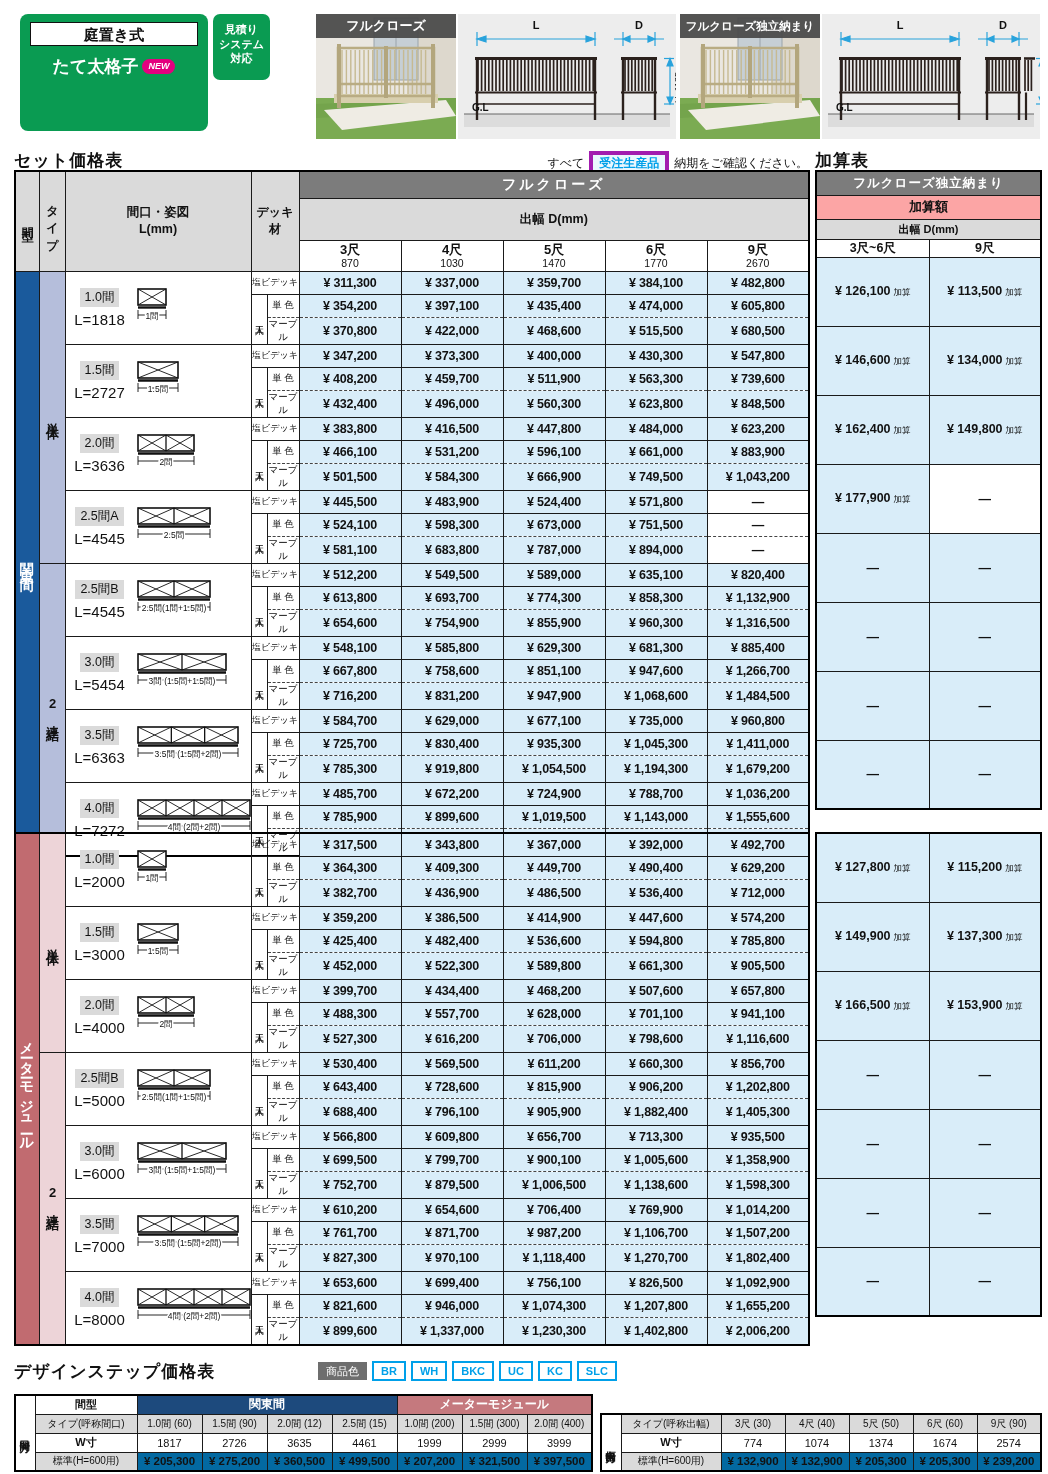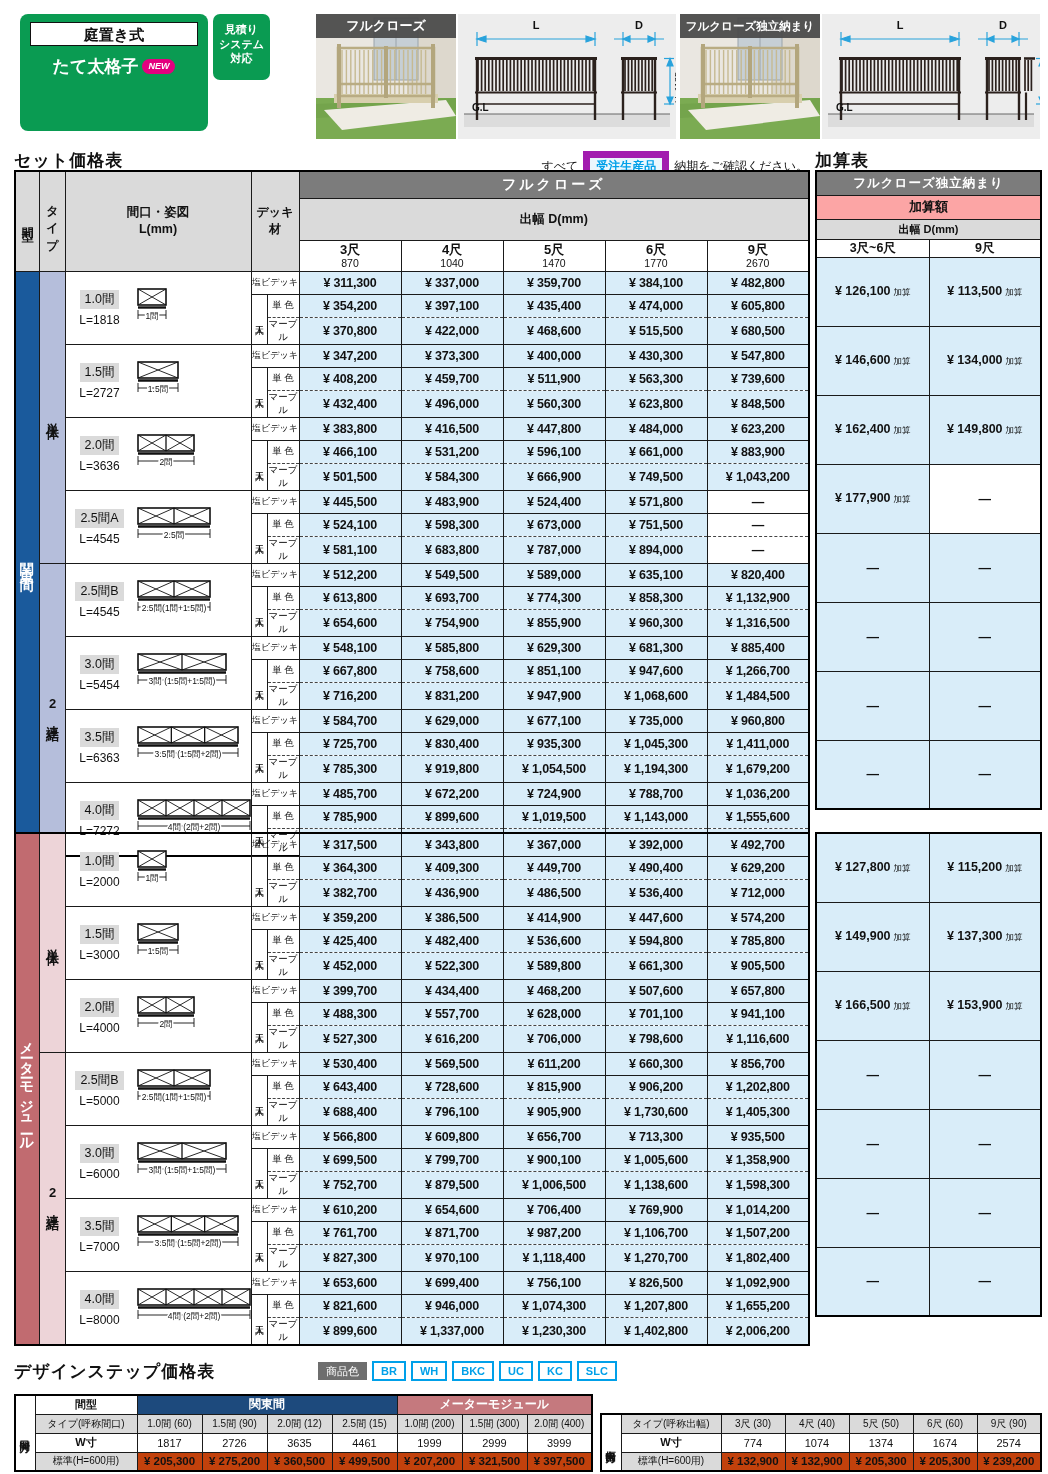--- a/index.html
+++ b/index.html
@@ -21,21 +21,21 @@
   .photo{position:absolute;top:14px;width:140px;height:125px;overflow:hidden;background:#eae7e1;}
   .photo-label{position:absolute;left:0;top:0;right:0;height:24px;background:rgba(72,72,72,.93);color:#fff;
                font-weight:bold;font-size:13px;text-align:center;line-height:24px;z-index:2;}
   .photo2 .photo-label{font-size:11.5px;}
   .diagram{position:absolute;top:14px;width:218px;height:125px;background:#ededed;}
 
   
   .sec-title{position:absolute;font-size:17px;font-weight:bold;letter-spacing:1px;}
   .note{position:absolute;left:408px;top:151px;width:400px;display:flex;justify-content:flex-end;
         align-items:center;gap:5px;font-size:12px;}
-  .jyuchuu{border:7px solid #a21caf;background:#eaf7fd;color:#00a0e9;font-weight:bold;
+  .jyuchuu{border:4px solid #a21caf;background:#eaf7fd;color:#00a0e9;font-weight:bold;
            padding:0 6px;line-height:17px;}
 
   
   table{border-collapse:collapse;table-layout:fixed;}
   th,td{padding:0;}
 
   
   .mt{width:794px;border:2px solid #000;}
   .mt th,.mt td{border:1px solid #1a1a1a;text-align:center;vertical-align:middle;overflow:hidden;}
   .mt tbody tr{height:23px;}
@@ -50,21 +50,21 @@
   .matype{color:#fff;font-weight:bold;font-size:14px;writing-mode:vertical-rl;text-orientation:upright;letter-spacing:8px;}
   .kanto{background:#1a5a9c;}
   .meter{background:#c16b70;letter-spacing:2px;}
   .sectype{font-weight:bold;font-size:13px;writing-mode:vertical-rl;text-orientation:upright;letter-spacing:4px;}
   .kanto2{background:#b5bedb;}
   .meter2{background:#edd4d8;}
   .gcell{padding:1px;}
   .gwrap{display:flex;align-items:center;justify-content:flex-start;gap:6px;padding-left:4px;}
   .gleft{width:58px;text-align:center;flex:none;}
   .gname{background:#dadada;font-size:12.5px;padding:1px 5px;display:inline-block;white-space:nowrap;}
-  .glen{font-size:12px;margin-top:4px;}
+  .glen{font-size:15px;margin-top:4px;}
   .deck{font-size:9px;}
   .wood{writing-mode:vertical-rl;text-orientation:upright;font-size:9px;letter-spacing:0;}
   .sub{font-size:9.5px;}
   .pc{background:#d9edf9;font-size:12.5px;font-weight:bold;letter-spacing:-0.2px;}
   .dashw{background:#fff !important;}
   .rowB td{border-bottom:1px dashed #444;}
   .rowC td{border-top:1px dashed #444;}
   .rowB td.wood{border-bottom:1px solid #1a1a1a;}
 
   
@@ -83,21 +83,21 @@
   .dt{border:2px solid #000;}
   .dt th,.dt td{border:1px solid #1a1a1a;text-align:center;vertical-align:middle;overflow:hidden;}
   .dt tr{height:19px;}
   .daxis{writing-mode:vertical-rl;text-orientation:upright;font-size:10.5px;font-weight:bold;background:#fff;}
   .dwhite{font-size:11px;font-weight:bold;background:#fff;}
   .dnavy{background:#1d4a7d;color:#fff;font-weight:bold;font-size:12px;}
   .drose{background:#c5797e;color:#fff;font-weight:bold;font-size:12px;}
   .dlabel{background:#dadada;font-size:10px;}
   .dgtype{background:#dadada;font-size:10px;}
   .dval{font-size:11px;background:#fff;}
-  .dprice{font-size:11.5px;font-weight:bold;background:#c2410c;}
+  .dprice{font-size:11.5px;font-weight:bold;background:#0369a1;}
 
   .chips{position:absolute;left:318px;top:1361px;display:flex;gap:5px;align-items:center;height:20px;}
   .chip-label{background:#6e6e6e;color:#fff;font-size:11px;padding:2px 8px;line-height:1.3;}
   .chip{border:2px solid #00a0e9;color:#00a0e9;font-weight:bold;font-size:11px;padding:0 7px;
         line-height:16px;background:#fff;}
 
   .wrap-main1{position:absolute;left:14px;top:170px;}
   .wrap-main2{position:absolute;left:14px;top:832px;}
   .wrap-add1{position:absolute;left:815px;top:170px;}
   .wrap-add2{position:absolute;left:815px;top:832px;}
@@ -424,21 +424,21 @@
           <tr class="hr2">
             <th class="hgray depth" colspan="5">出幅 D(mm)</th>
           </tr>
           <tr class="hr3">
             <th>
               <div class="hcol-shaku">3尺</div>
               <div class="hcol-mm">870</div>
             </th>
             <th>
               <div class="hcol-shaku">4尺</div>
-              <div class="hcol-mm">1040</div>
+              <div class="hcol-mm">1030</div>
             </th>
             <th>
               <div class="hcol-shaku">5尺</div>
               <div class="hcol-mm">1470</div>
             </th>
             <th>
               <div class="hcol-shaku">6尺</div>
               <div class="hcol-mm">1770</div>
             </th>
             <th>
@@ -975,21 +975,21 @@
             <td class="pc">¥ 728,600</td>
             <td class="pc">¥ 815,900</td>
             <td class="pc">¥ 906,200</td>
             <td class="pc">¥ 1,202,800</td>
           </tr>
           <tr class="rowC">
             <td class="sub">マーブル</td>
             <td class="pc">¥ 688,400</td>
             <td class="pc">¥ 796,100</td>
             <td class="pc">¥ 905,900</td>
-            <td class="pc">¥ 1,730,600</td>
+            <td class="pc">¥ 1,882,400</td>
             <td class="pc">¥ 1,405,300</td>
           </tr>
           <tr class="rowA">
             <td class="gcell" rowspan="3">
               <div class="gwrap">
                 <div class="gleft"><div class="gname">3.0間</div><div class="glen">L=6000</div></div>
                 <div class="gright"><svg width="94" height="36" style="overflow:visible">
                     <rect x="3" y="1" width="88" height="16" fill="#fff" stroke="#111" stroke-width="1.6"></rect>
                     <line x1="3" y1="1" x2="47" y2="17" stroke="#111" stroke-width="0.9"></line>
                     <line x1="3" y1="17" x2="47" y2="1" stroke="#111" stroke-width="0.9"></line>

